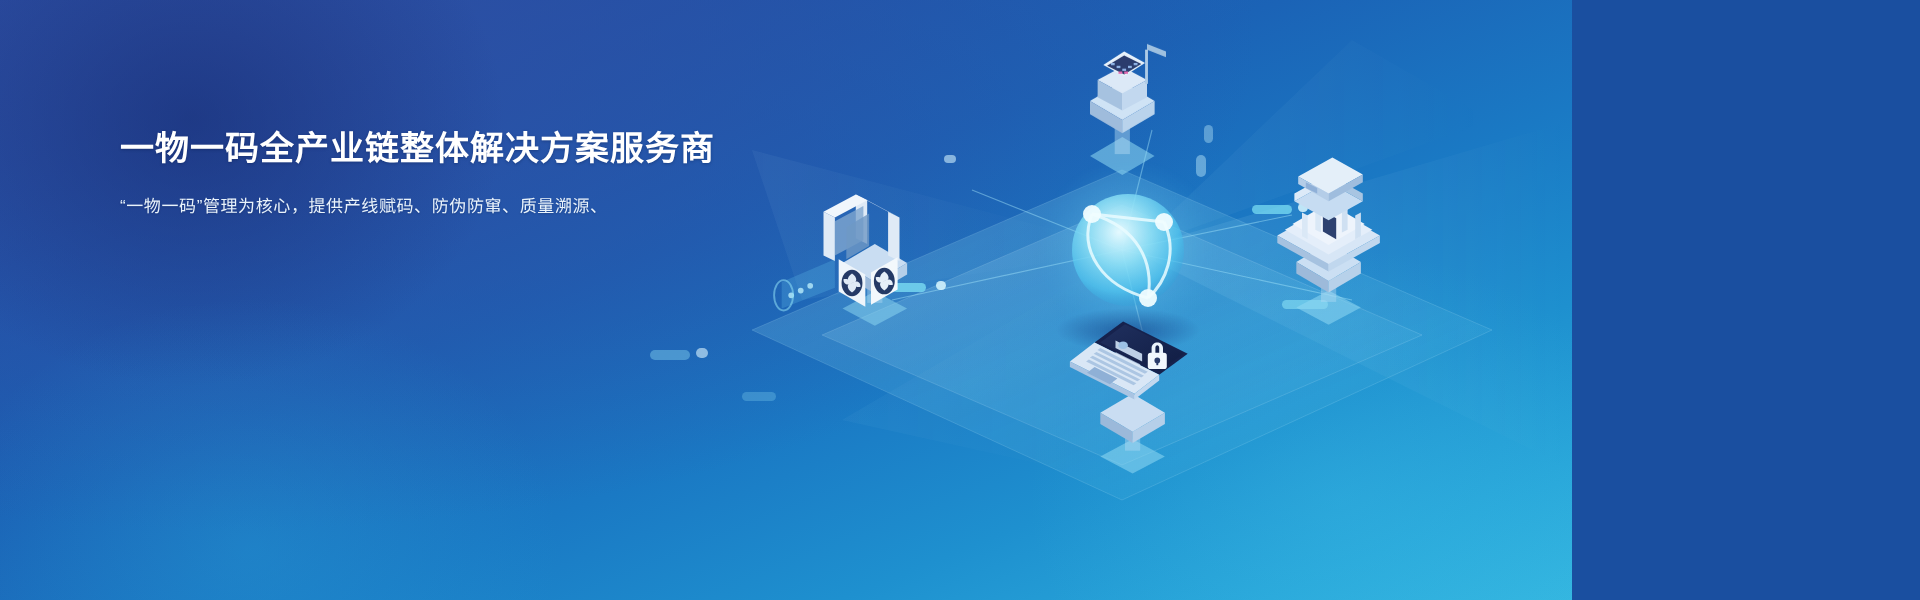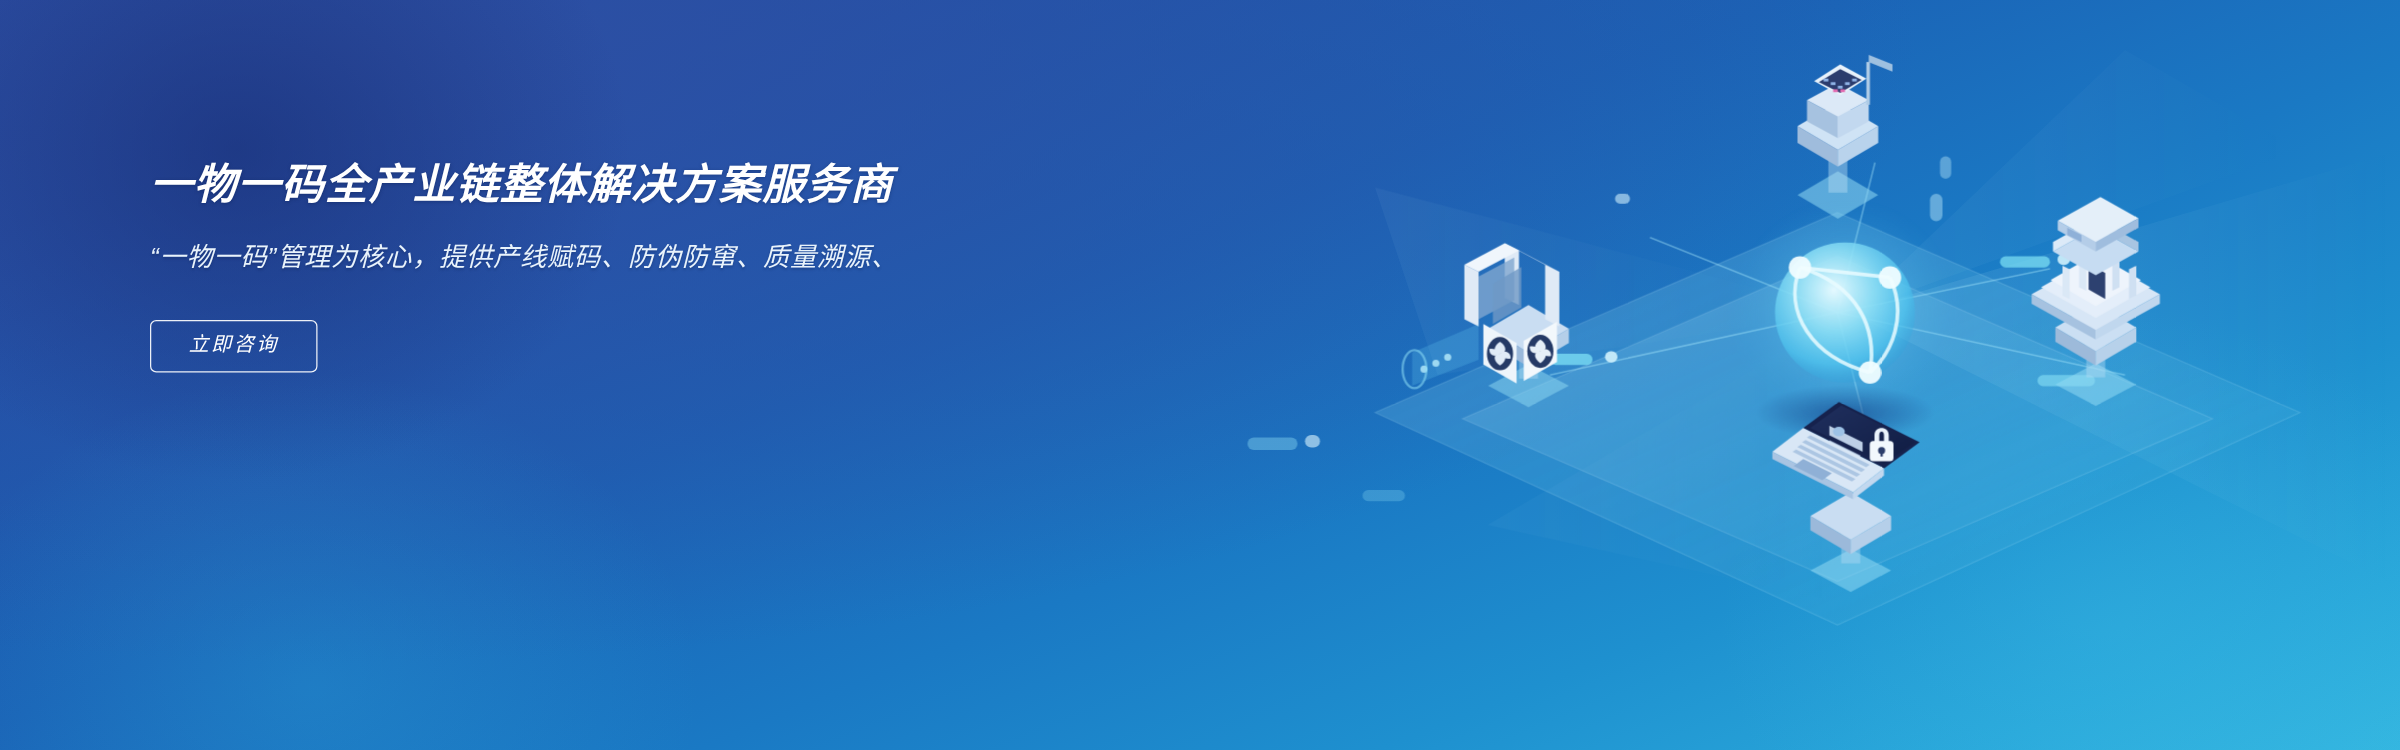--- a/index.html
+++ b/index.html
@@ -3,50 +3,49 @@
 <meta charset="utf-8">
 <title>Banner</title>
 <style>
   html,body{margin:0;padding:0;}
   body{
     width:1920px;height:600px;overflow:hidden;
     font-family:"Liberation Sans","DejaVu Sans",sans-serif;
     background:#1a4fa0;
   }
   .banner{
-    position:relative;width:1920px;height:600px;overflow:hidden;
+    position:relative;width:1572px;height:600px;overflow:hidden;
     background:
       radial-gradient(120% 150% at 14% 6%, #2d4fa3 0%, rgba(45,79,163,0) 55%),
       linear-gradient(158deg,
         #27449a 0%,
         #1f55ab 22%,
         #1b63b6 42%,
         #1a79c4 60%,
         #1e90cf 76%,
         #29a7da 90%,
         #34b6e0 100%);
-    font-style: italic;
   }
   
   .vig-tl{position:absolute;left:-260px;top:-260px;width:900px;height:760px;
     background:radial-gradient(closest-side,rgba(20,40,110,.55),rgba(20,40,110,0) 70%);}
   .vig-bl{position:absolute;left:-180px;bottom:-300px;width:860px;height:700px;
     background:radial-gradient(closest-side,rgba(40,170,220,.30),rgba(40,170,220,0) 72%);}
   .vig-br{position:absolute;right:-220px;bottom:-260px;width:900px;height:720px;
     background:radial-gradient(closest-side,rgba(60,190,230,.28),rgba(60,190,230,0) 70%);}
 
   
   .content{position:absolute;left:120px;top:128px;width:720px;z-index:20;}
   .headline{
     color:#ffffff;font-size:34px;font-weight:bold;letter-spacing:1px;
     line-height:1.2;margin:0 0 22px 0;white-space:nowrap;
     text-shadow:0 1px 3px rgba(8,26,70,.35);
   }
   .sub{
-    color:#e9f3fb;font-size:21px;line-height:32px;margin:0;
+    color:#e9f3fb;font-size:17px;line-height:32px;margin:0;
     letter-spacing:.6px;font-weight:400;white-space:nowrap;
     text-shadow:0 1px 2px rgba(8,26,70,.28);
   }
   .sub-line{display:block;}
   .cta-wrap{margin-top:33px;}
   .cta{
     display:inline-block;box-sizing:border-box;
     width:134px;height:42px;line-height:40px;text-align:center;
     border:1px solid rgba(255,255,255,.92);border-radius:5px;
     color:#ffffff;font-size:16px;letter-spacing:2px;
@@ -307,18 +306,15 @@
     </svg>
   </div>
 
   <div class="content">
     <h1 class="headline">一物一码全产业链整体解决方案服务商</h1>
 
     <p class="sub">
       <span class="sub-line">“一物一码”管理为核心，提供产线赋码、防伪防窜、质量溯源、</span>
     </p>
 
-    <div class="cta-wrap">
-      <a href="#" class="cta">立即咨询</a>
-    </div>
   </div>
 
 </div>
 
 </body></html>

